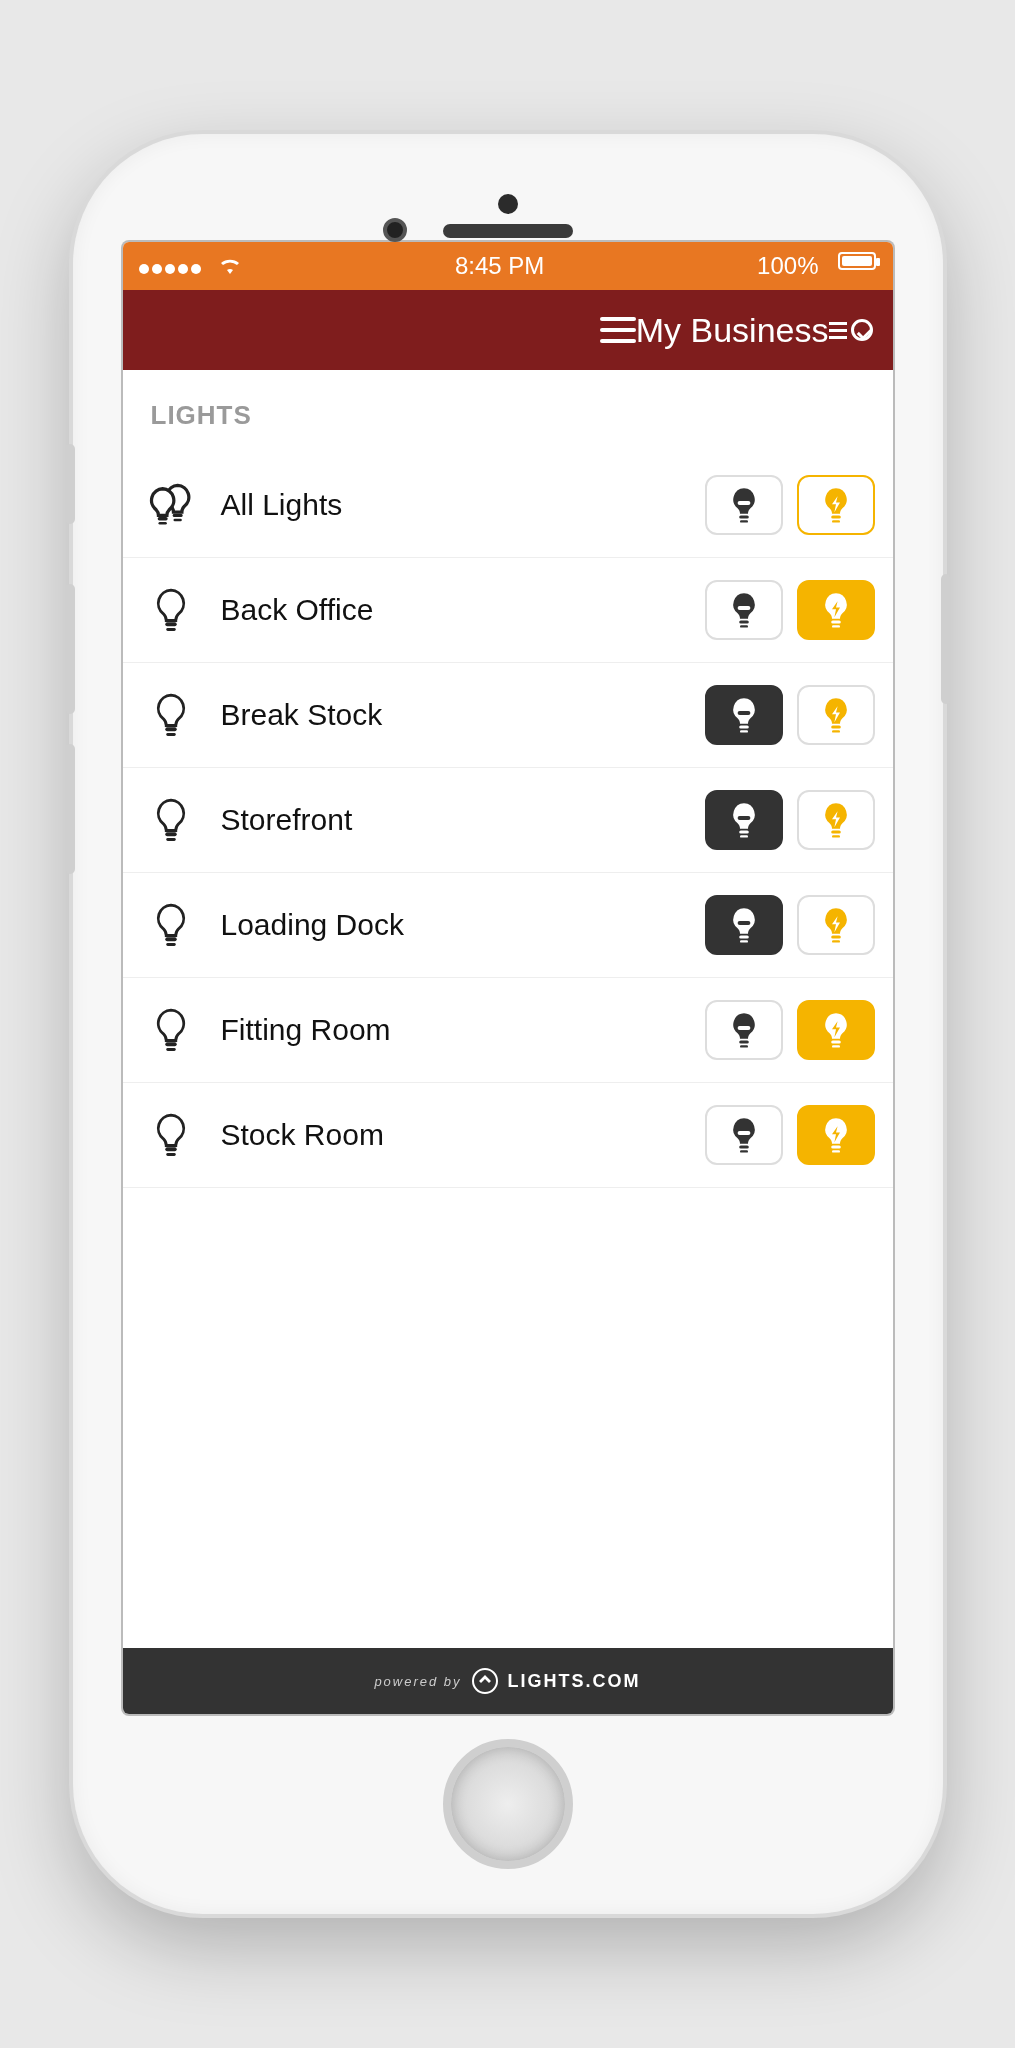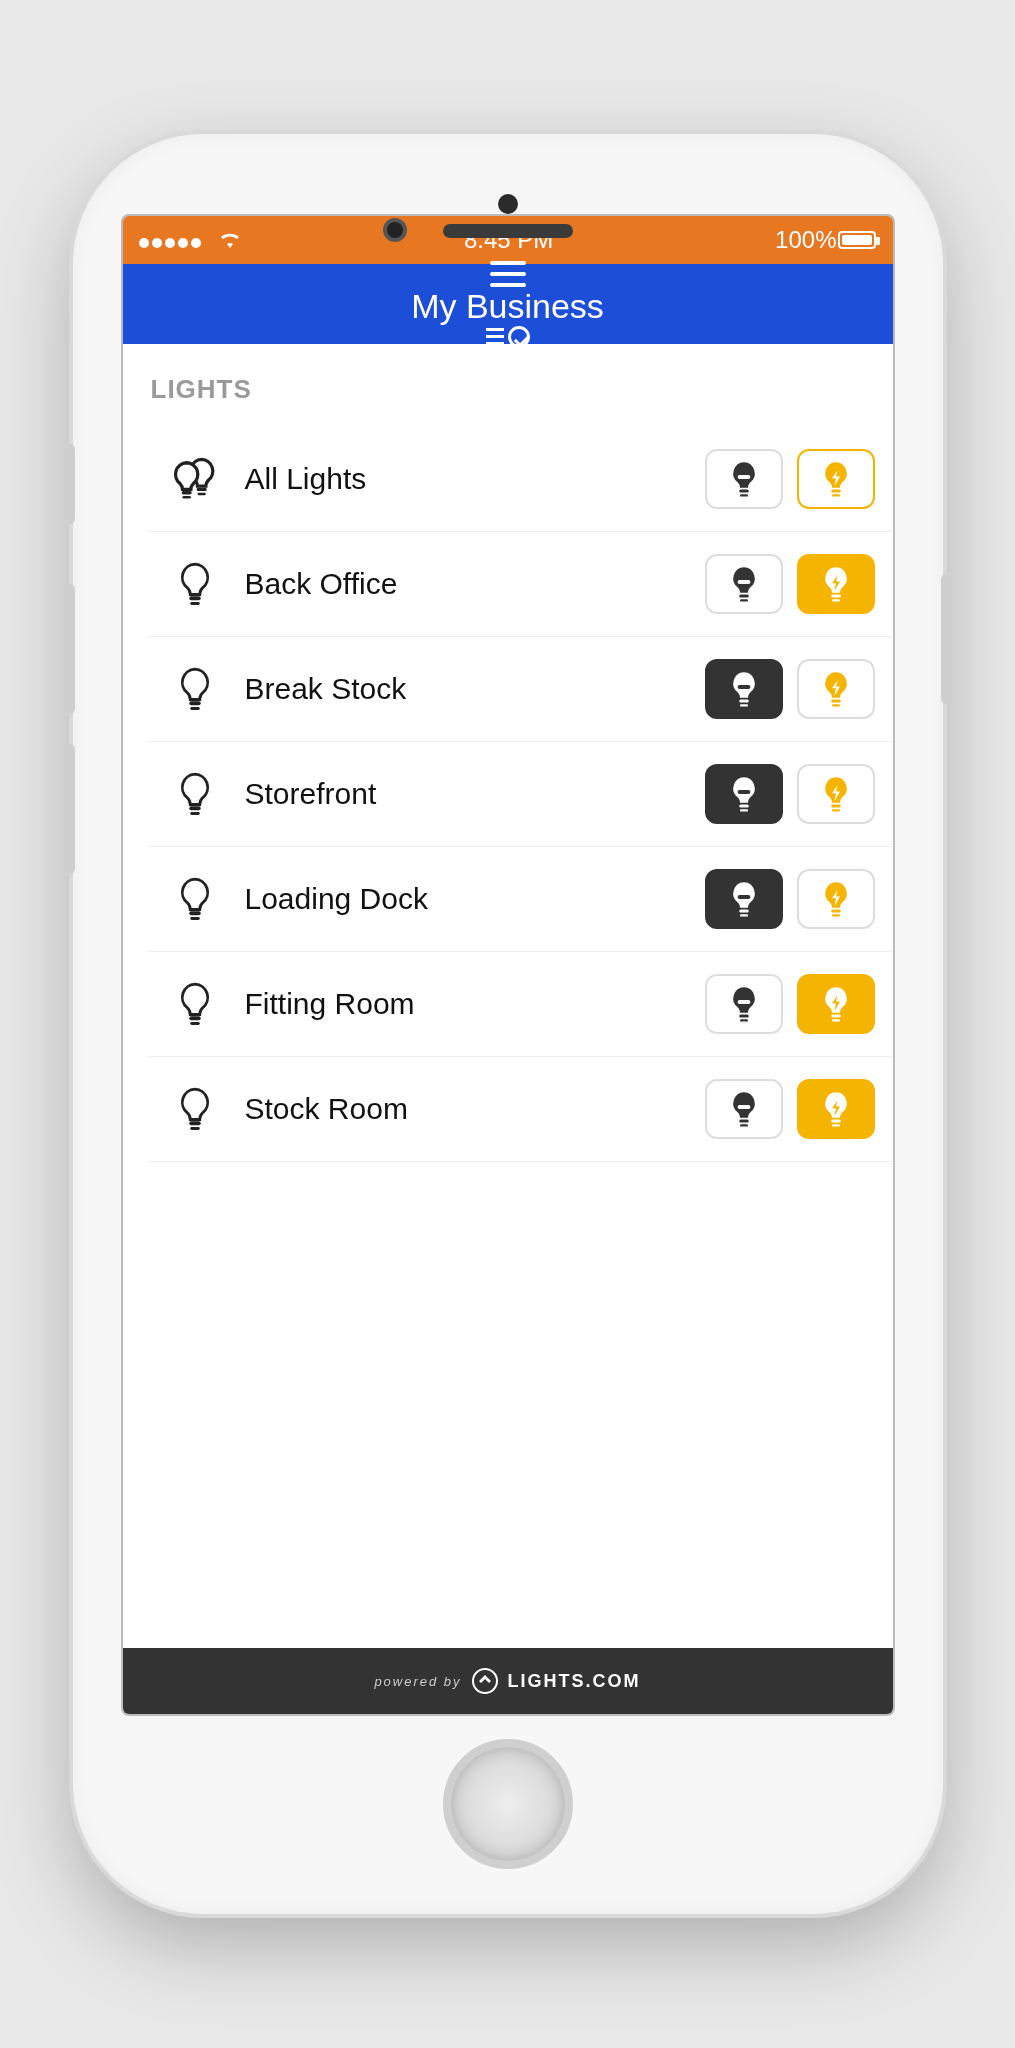--- a/index.html
+++ b/index.html
@@ -14,21 +14,21 @@
     height:2048px;
   }
   
   .phone {
     width:870px;
     height:1780px;
     background:#f7f7f7;
     border-radius:130px;
     box-shadow: 0 0 0 4px #d9d9d9, 0 30px 80px rgba(0,0,0,.25), inset 0 0 20px rgba(0,0,0,.05);
     position:relative;
-    padding:82px 50px 200px 50px;
+    padding:108px 50px 200px 50px;
   }
   .speaker {
     position:absolute; top:90px; left:50%; transform:translateX(-50%);
     width:130px; height:14px; border-radius:10px; background:#3a3a3a;
   }
   .cam {
     position:absolute; top:84px; left:310px;
     width:24px;height:24px;border-radius:50%;background:#222;border:4px solid #555;
   }
   .sensor{
@@ -53,31 +53,30 @@
     box-shadow:0 0 0 2px #bbb;
   }
   
   .statusbar{
     height:48px;background:#E87722;color:#fff;
     display:flex;align-items:center;justify-content:space-between;
     padding:0 16px;font-size:24px;font-weight:500;
   }
   .dots span{display:inline-block;width:10px;height:10px;border-radius:50%;background:#fff;margin-right:3px;}
   .wifi{display:inline-block;margin-left:8px;}
-  .batt{display:inline-flex;align-items:center;gap:2px;}
+  .batt{display:inline-flex;align-items:flex-start;gap:20px;}
   .batt-icon{width:38px;height:18px;border:2px solid #fff;border-radius:4px;position:relative;}
   .batt-icon:after{content:"";position:absolute;right:-6px;top:4px;width:4px;height:8px;background:#fff;border-radius:1px;}
   .batt-icon:before{content:"";position:absolute;left:2px;top:2px;bottom:2px;right:2px;background:#fff;border-radius:2px;}
 
   
   .navbar{
-    height:80px;background:#1d4ed8;color:#fff;
-    display:flex;align-items:center;justify-content:center;
+    height:80px;background:#7f1d1d;color:#fff;
+    display:flex;align-items:center;justify-content:flex-end;
     padding:0 20px;
-    flex-direction:column;
   }
   .hamb{width:36px;display:flex;flex-direction:column;gap:7px;}
   .hamb span{height:4px;background:#fff;border-radius:2px;}
   .title{font-size:34px;font-weight:400;}
   .status-icon{display:flex;align-items:center;gap:4px;}
   .status-icon .lines{display:flex;flex-direction:column;gap:4px;}
   .status-icon .lines span{width:18px;height:3px;background:#fff;}
   .status-icon .circ{width:22px;height:22px;border:3px solid #fff;border-radius:50%;position:relative;}
   .status-icon .circ:after{content:"";position:absolute;left:4px;top:6px;width:10px;height:6px;border-left:3px solid #fff;border-bottom:3px solid #fff;transform:rotate(-45deg);}
 
@@ -85,21 +84,20 @@
   .content{flex:1;overflow:auto;background:#fff;border-radius:19px;}
   .section-label{
     color:#9a9a9a;font-size:26px;font-weight:600;letter-spacing:1px;
     padding:30px 28px 22px;
   }
   .row{
     display:flex;align-items:center;
     padding:22px 18px;
     border-bottom:1px solid #eee;
     gap:20px;
-    margin-left:24px;
   }
   .row .icon{width:60px;display:flex;justify-content:center;}
   .row .label{flex:1;font-size:30px;color:#111;}
   .btns{display:flex;gap:14px;}
   .tbtn{
     width:78px;height:60px;border-radius:12px;border:2px solid #ddd;background:#fff;
     display:flex;align-items:center;justify-content:center;
   }
   .tbtn.dark{background:#333;border-color:#333;}
   .tbtn.yellow{background:#F5B400;border-color:#F5B400;}

